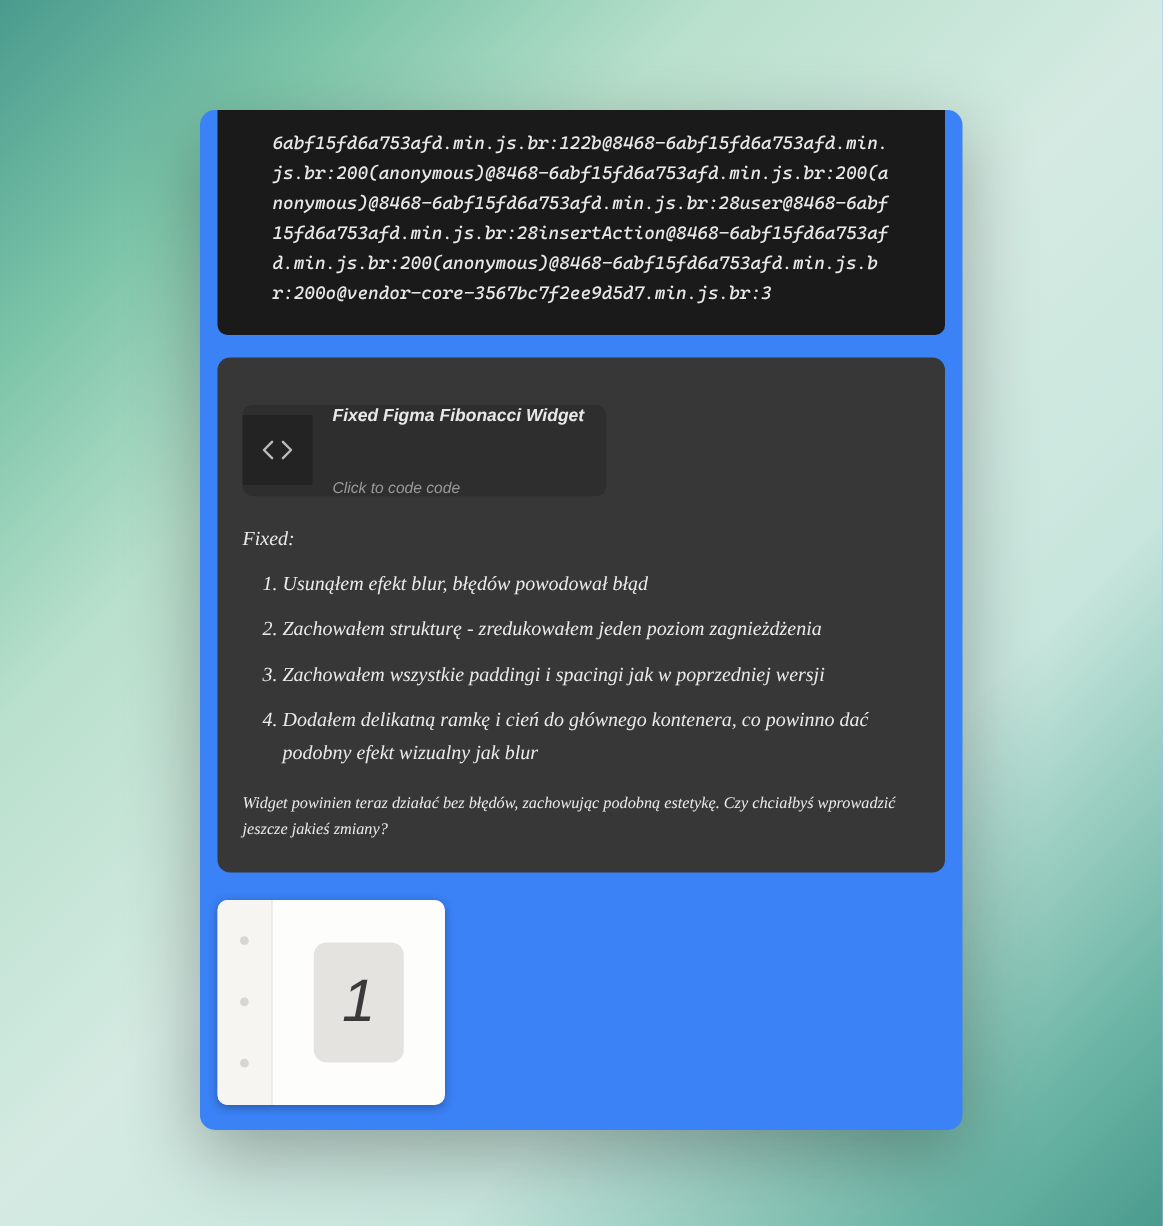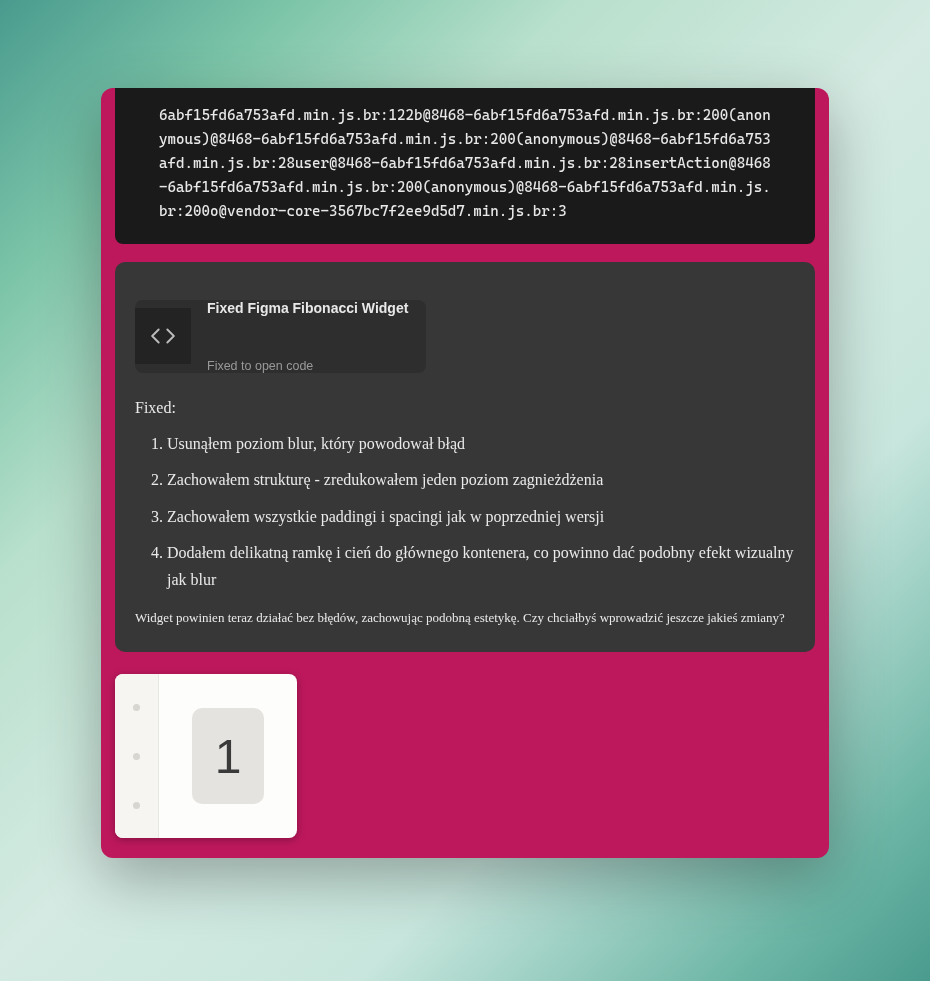--- a/index.html
+++ b/index.html
@@ -13,26 +13,27 @@
       height: 981px;
       background: linear-gradient(135deg, #4a9b8e 0%, #7bc4a8 15%, #b8e0cc 30%, #d4eae2 50%, #c8e6dd 70%, #6bb5a5 90%, #4a9b8e 100%);
       font-family: -apple-system, BlinkMacSystemFont, 'Segoe UI', Roboto, sans-serif;
       display: flex;
       align-items: flex-start;
       justify-content: center;
       padding-top: 0;
     }
 
     .container {
-      width: 728px;
+      width: 610px;
       margin-top: 88px;
-      background: #be185d;
+      background: #3b82f6;
       border-radius: 12px;
       box-shadow: 0 20px 60px rgba(0,0,0,0.3);
       overflow: hidden;
+      font-style: italic;
     }
 
     .code-block {
       background: #1a1a1a;
       padding: 16px 44px 20px 44px;
       margin: 0 14px;
       border-radius: 0 0 8px 8px;
     }
 
     .code-text {
@@ -203,28 +204,28 @@
 
     <div class="code-card">
       <div class="code-card-icon">
         <svg viewBox="0 0 24 24" fill="none" stroke="currentColor" stroke-width="1.8" stroke-linecap="round" stroke-linejoin="round">
           <polyline points="16 18 22 12 16 6"></polyline>
           <polyline points="8 6 2 12 8 18"></polyline>
         </svg>
       </div>
       <div class="code-card-body">
         <div class="code-card-title">Fixed Figma Fibonacci Widget</div>
-        <div class="code-card-subtitle">Fixed to open code</div>
+        <div class="code-card-subtitle">Click to code code</div>
       </div>
     </div>
 
     <div class="changes-label">Fixed:</div>
 
     <ol class="changes-list">
-      <li>Usunąłem poziom blur, który powodował błąd</li>
+      <li>Usunąłem efekt blur, błędów powodował błąd</li>
       <li>Zachowałem strukturę - zredukowałem jeden poziom zagnieżdżenia</li>
       <li>Zachowałem wszystkie paddingi i spacingi jak w poprzedniej wersji</li>
       <li>Dodałem delikatną ramkę i cień do głównego kontenera, co powinno dać podobny efekt wizualny jak blur</li>
     </ol>
 
     <div class="closing-text">Widget powinien teraz działać bez błędów, zachowując podobną estetykę. Czy chciałbyś wprowadzić jeszcze jakieś zmiany?</div>
   </div>
 
   <div class="attachment">
     <div class="attachment-spine">

